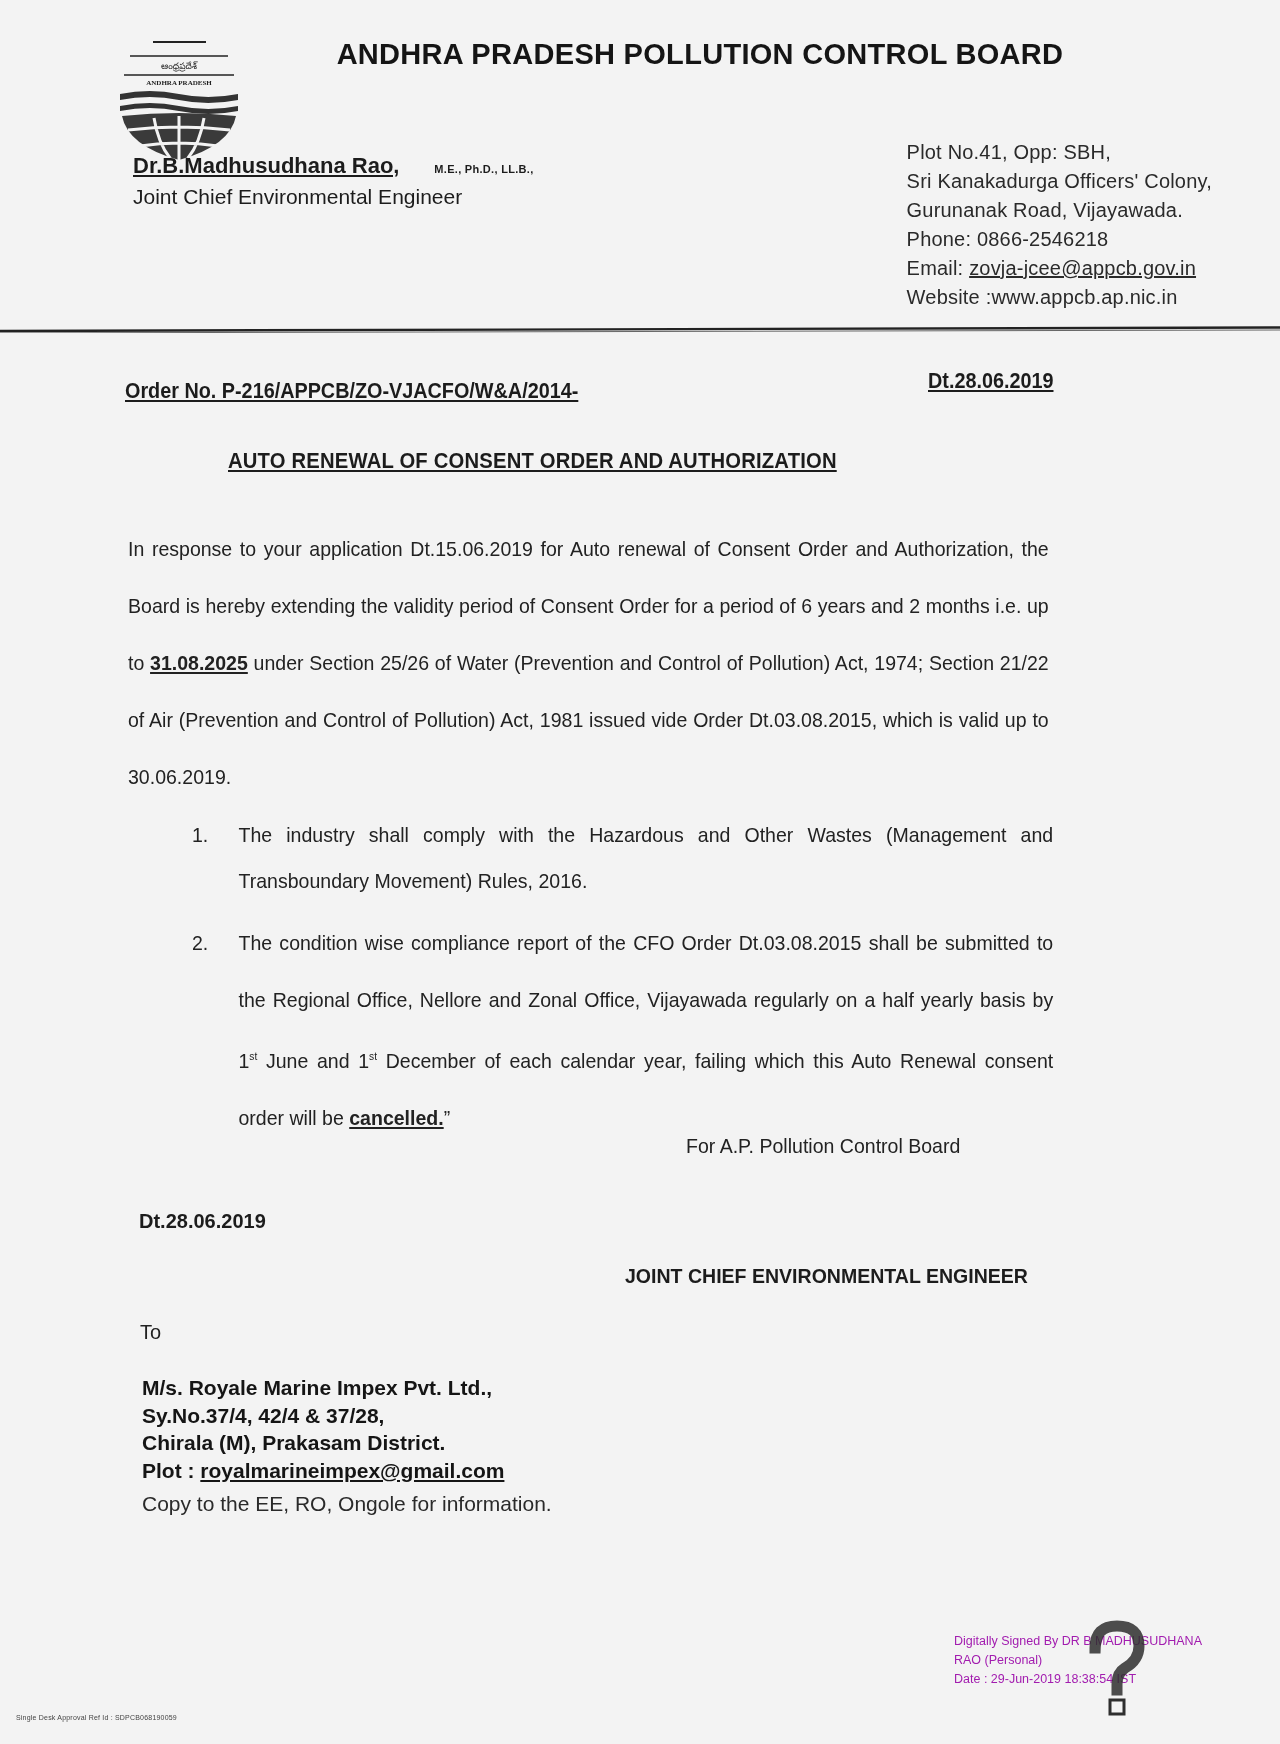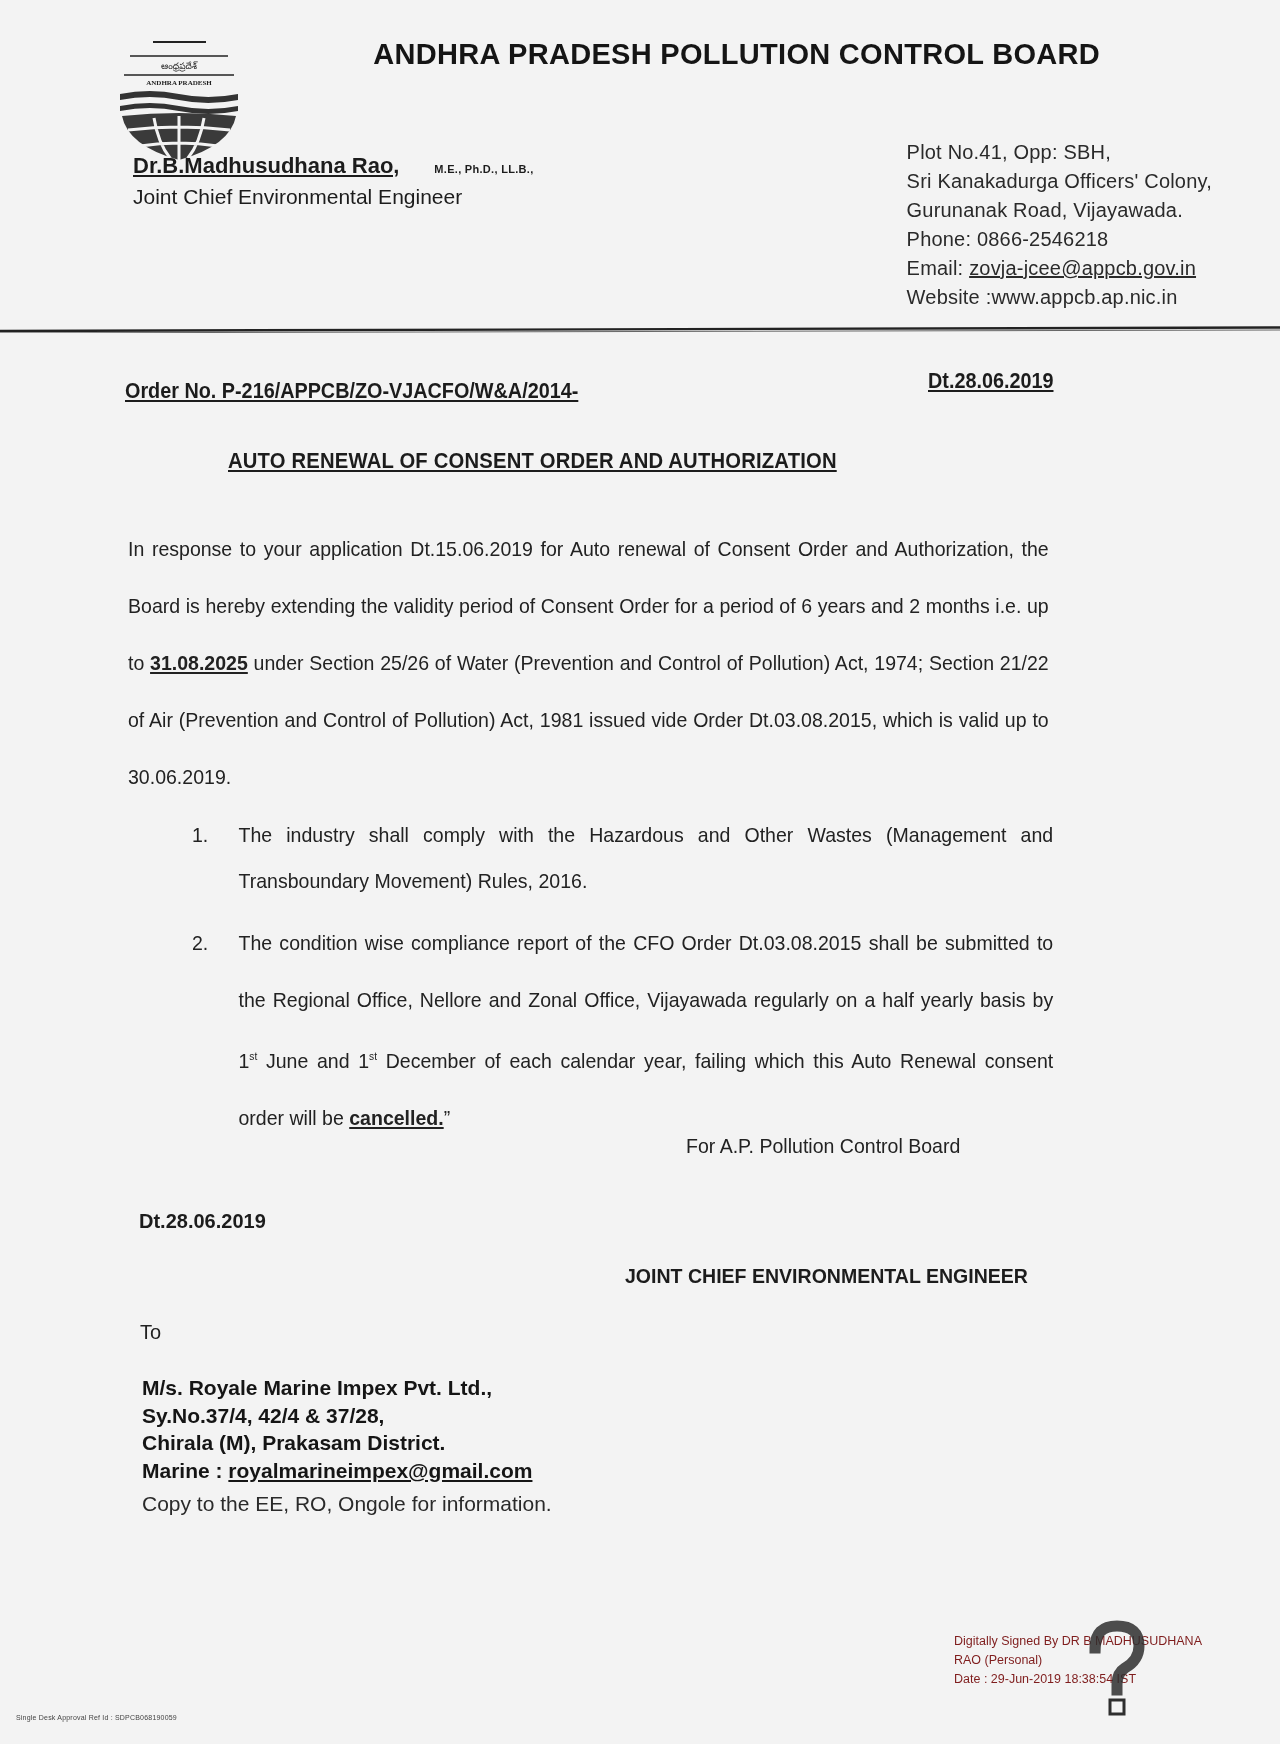--- a/index.html
+++ b/index.html
@@ -4,21 +4,21 @@
 <style>
   html, body { margin:0; padding:0; }
   body {
     width:1280px; height:1744px; position:relative; overflow:hidden;
     background:#f3f3f3; color:#1c1c1c;
     font-family:"Liberation Sans", sans-serif;
   }
   .abs { position:absolute; }
   .logo { left:118px; top:38px; width:122px; height:125px; }
   .org-title {
-    left:300px; top:36px; width:800px; text-align:right;
+    left:300px; top:36px; width:800px; text-align:center;
     font-weight:bold; font-size:29px; letter-spacing:0.3px; line-height:36px; color:#151515;
   }
   .org-title .l2 { display:block; padding-left:155px; }
   .officer { left:133px; top:152px; font-size:21px; line-height:28px; }
   .officer .name { font-weight:bold; font-size:22px;text-decoration:underline; }
   .officer .quals { font-weight:bold; font-size:11px; letter-spacing:0.3px;margin-left:29px; }
   .address { right:68px; top:138px; font-size:20px; line-height:29px; color:#2a2a2a; letter-spacing:0.2px; }
   .address a { color:#2a2a2a; text-decoration:underline; }
   .divider { left:0; top:326px; width:1280px; height:7px; }
   .order-no { left:125px; top:378px; font-weight:bold; font-size:22px; text-decoration:underline; transform:scaleX(0.9); transform-origin:left; }
@@ -33,21 +33,21 @@
   .list .item2 { line-height:57px; }
   .list sup { font-size:11px; }
   .list .cancel { font-weight:bold; text-decoration:underline; }
   .for-board { left:686px; top:1134px; font-size:21px; transform:scaleX(0.93); transform-origin:left; color:#222; }
   .sign-date { left:139px; top:1210px; font-size:20px; font-weight:bold; }
   .jcee { left:625px; top:1264px; font-size:21px; font-weight:bold; transform:scaleX(0.93); transform-origin:left; }
   .to { left:140px; top:1321px; font-size:20px; color:#222; }
   .recipient { left:142px; top:1374px; font-size:21px; font-weight:bold; line-height:27.5px; color:#151515; }
   .recipient a { color:#151515; text-decoration:underline; }
   .copy { left:142px; top:1492px; font-size:21px; color:#2a2a2a; }
-  .dsig { left:954px; top:1632px; font-size:12.5px; line-height:19px; color:#7f1d1d; }
+  .dsig { left:954px; top:1632px; font-size:12.5px; line-height:19px; color:#a21caf; }
   .qmark { left:1085px; top:1620px; width:60px; height:100px; }
   .footer-ref { left:16px; top:1714px; font-size:7px; color:#444; letter-spacing:0.2px; }
 </style>
 </head>
 <body>
 
 <svg class="abs logo" viewBox="0 0 122 125">
   <line x1="35" y1="4" x2="88" y2="4" stroke="#222" stroke-width="2"></line>
   <line x1="12" y1="18" x2="110" y2="18" stroke="#222" stroke-width="1.5"></line>
   <text x="61" y="31" font-size="9" text-anchor="middle" fill="#222" font-family="DejaVu Sans, sans-serif">ఆంధ్రప్రదేశ్</text>
@@ -110,21 +110,21 @@
 <div class="abs for-board">For A.P. Pollution Control Board</div>
 <div class="abs sign-date">Dt.28.06.2019</div>
 <div class="abs jcee">JOINT CHIEF ENVIRONMENTAL ENGINEER</div>
 
 <div class="abs to">To</div>
 <div class="abs recipient">
   <div>M/s. Royale Marine Impex Pvt. Ltd.,</div>
   <div>Sy.No.37/4, 42/4 &amp; 37/28,</div>
   <div>Chirala (M), Prakasam District.</div>
   <div>
-    <span>Marine : </span><a>royalmarineimpex@gmail.com</a>
+    <span>Plot : </span><a>royalmarineimpex@gmail.com</a>
   </div>
 </div>
 
 <div class="abs copy">Copy to the EE, RO, Ongole for information.</div>
 
 <div class="abs dsig">
   <div>Digitally Signed By DR B MADHUSUDHANA</div>
   <div>RAO  (Personal)</div>
   <div>Date : 29-Jun-2019 18:38:54 IST</div>
 </div>

